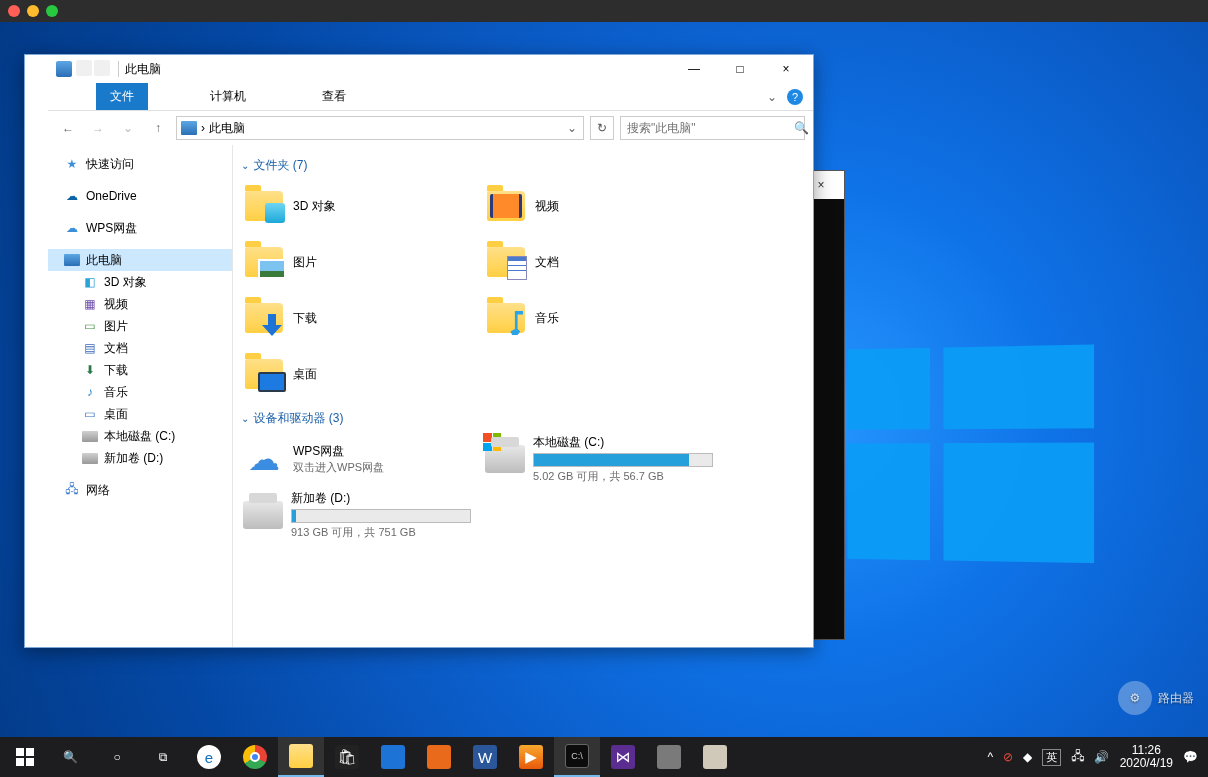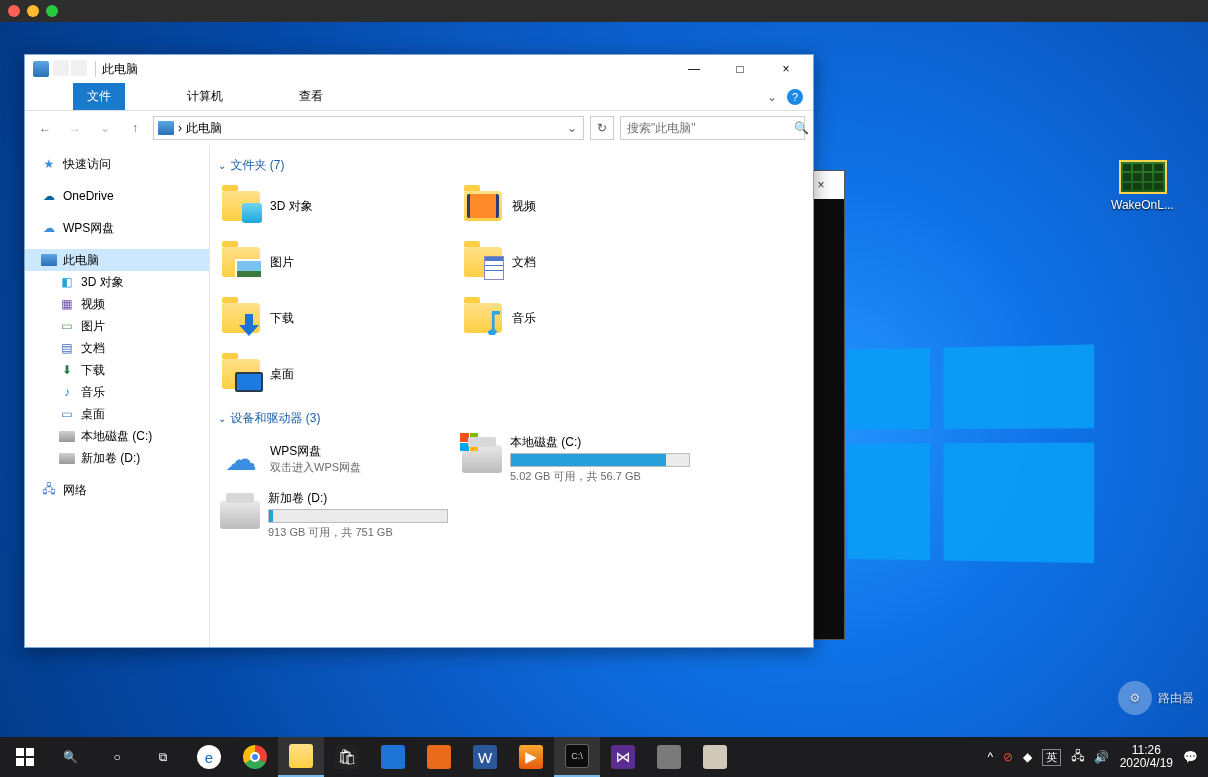--- a/index.html
+++ b/index.html
@@ -25,21 +25,21 @@
 .dicon .chip span { background:#134013; }
 .dicon .lbl { text-shadow:0 1px 2px #000; }
 
 
 .cmdwin { position:absolute; left:650px; top:148px; width:195px; height:470px; background:#0c0c0c; border:1px solid #555; color:#ccc; }
 .cmdwin .ttl { height:28px; background:#fff; display:flex; justify-content:flex-end; align-items:center; padding:0 8px; color:#333; }
 .cmdwin .ttl span { width:30px; text-align:center; }
 .cmdwin .body { padding:4px; font-family:Consolas,monospace; }
 
 
-.explorer { position:absolute; left:24px; top:32px; width:790px; height:594px; background:#fff; border:1px solid #7ca7d8; box-shadow:0 4px 18px rgba(0,0,0,.4); display:flex; flex-direction:column; }
+.explorer { position:absolute; left:24px; top:32px; width:790px; height:594px; background:#fff; border:1px solid #7ca7d8; box-shadow:0 4px 18px rgba(0,0,0,.4); display:flex; flex-direction:column;padding-left:23px; }
 
 .titlebar { height:28px; background:#fff; display:flex; align-items:center; padding:0 4px; }
 .titlebar .ico { width:16px; height:16px; background:linear-gradient(#5da7e4,#2a6fb5); margin:0 4px; border-radius:2px; }
 .titlebar .qa span { display:inline-block; width:16px; height:16px; background:#f0f0f0; margin-right:2px; border-radius:2px; }
 .titlebar .sep { width:1px; height:16px; background:#ccc; margin:0 6px; }
 .titlebar .ttl { }
 .titlebar .spacer { flex:1; }
 .titlebar .wbtn { width:46px; height:28px; display:flex; align-items:center; justify-content:center; }
 
 .ribbon { height:28px; background:#fff; border-bottom:1px solid #e0e0e0; display:flex; align-items:stretch; }
@@ -136,37 +136,20 @@
   </div>
 
   <div class="desktop">
     <div class="winlogo">
         <div></div>
         <div></div>
         <div></div>
         <div></div>
       </div>
 
-    <div class="dicon">
-      <div class="chip">
-          <span></span>
-          <span></span>
-          <span></span>
-          <span></span>
-          <span></span>
-          <span></span>
-          <span></span>
-          <span></span>
-          <span></span>
-          <span></span>
-          <span></span>
-          <span></span>
-        </div>
-      <div class="lbl">WakeOnL...</div>
-    </div>
 
     <div class="cmdwin">
       <div class="ttl">
         <span>—</span>
         <span>□</span>
         <span>×</span>
       </div>
       <div class="body">
           <span>-1</span>
         </div>

